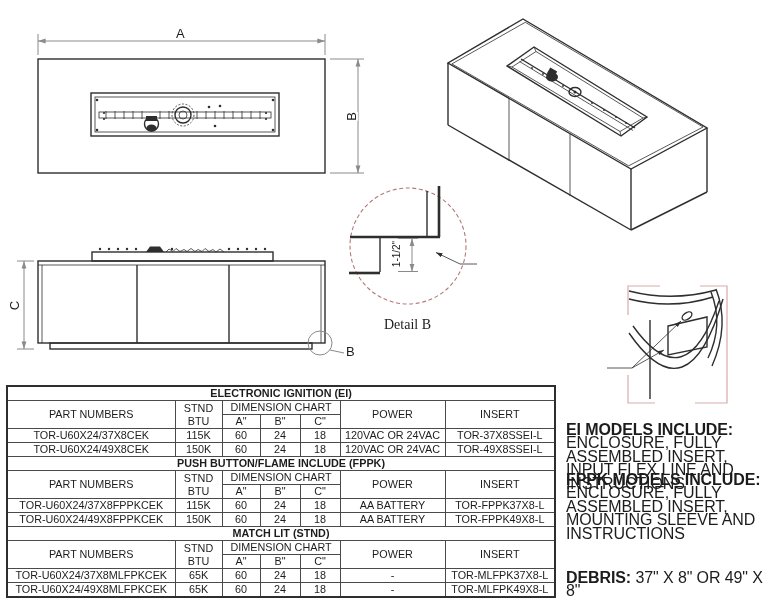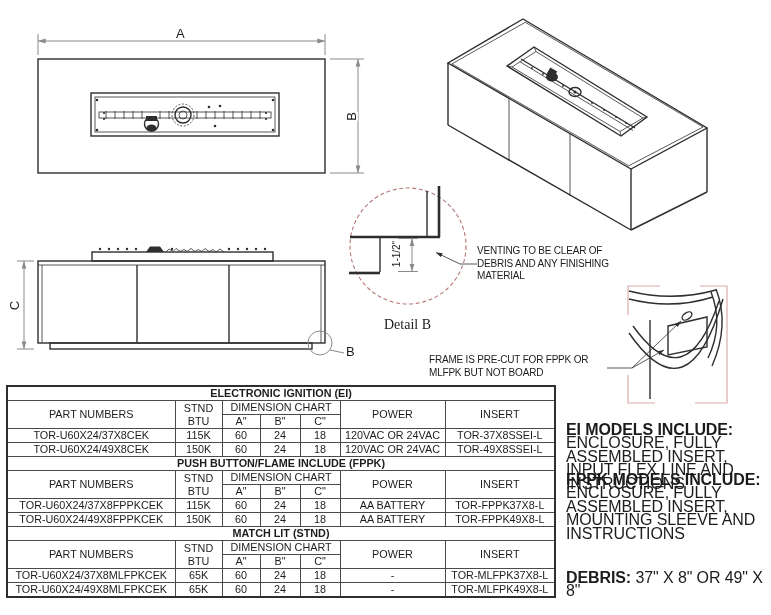--- a/index.html
+++ b/index.html
@@ -229,22 +229,20 @@
       <path class="lt" d="M632 368 L664 350" marker-end="url(#ldrarr)"></path>
     </g>
   </svg>
 
   <div class="lbl" style="left:176px;top:27px;">A</div>
   <div class="lbl rot" style="left:347px;top:110px;">B</div>
   <div class="lbl rot" style="left:10px;top:299px;">C</div>
   <div class="lbl" style="left:346px;top:345px;">B</div>
   <div class="lbl rot" style="left:384px;top:249px;font-size:10px;background:transparent;">1-1/2"</div>
   <div class="detail-title" style="left:384px;top:317px;">Detail B</div>
-  <div class="note" style="left:477px;top:245px;width:152px;">VENTING TO BE CLEAR OF DEBRIS AND ANY FINISHING MATERIAL</div>
-  <div class="note" style="left:429px;top:354px;width:172px;">FRAME IS PRE-CUT FOR FPPK OR MLFPK BUT NOT BOARD</div>
 
   <table class="spec-table">
     <colgroup>
       <col style="width:168px">
         <col style="width:47px">
         <col style="width:38px">
       <col style="width:40px">
         <col style="width:40px">
         <col style="width:105px">
         <col style="width:110px">

